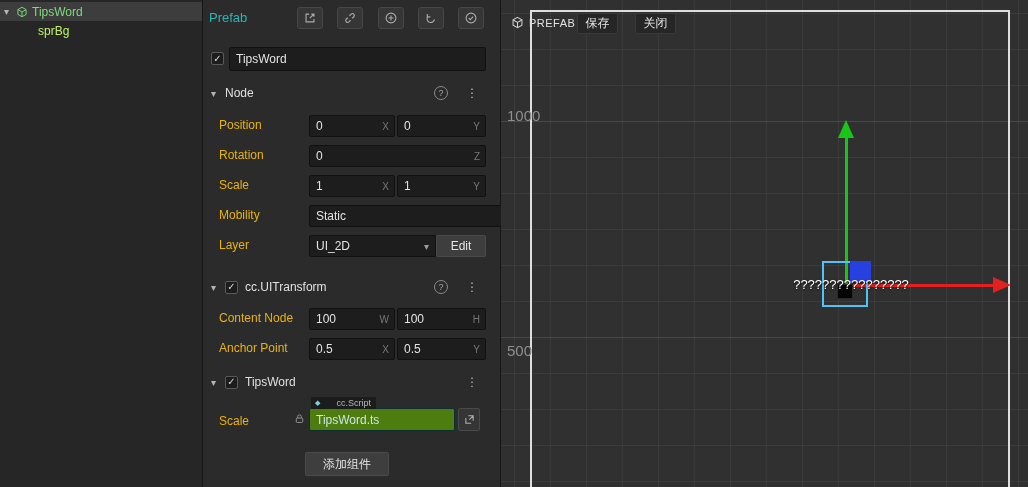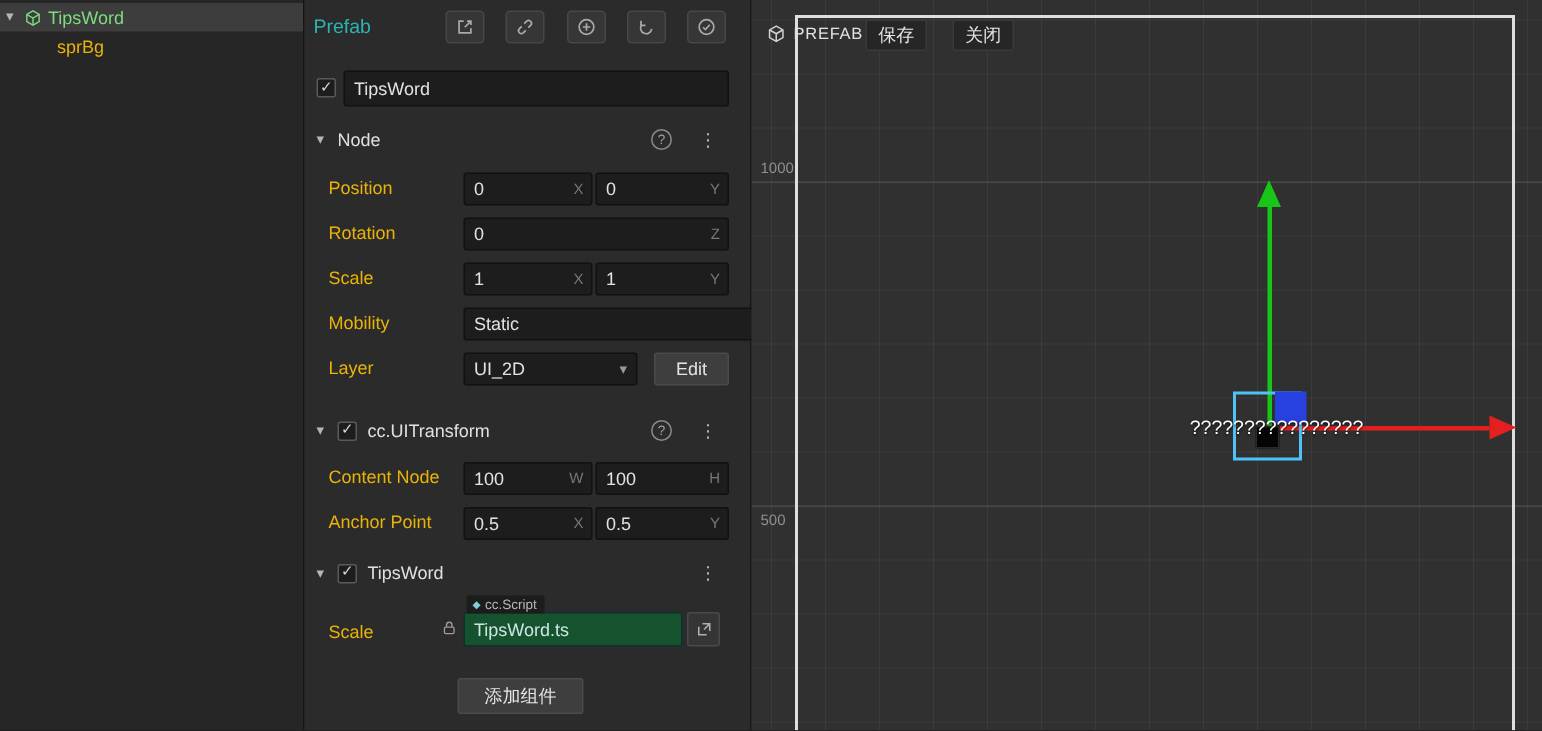--- a/index.html
+++ b/index.html
@@ -6,21 +6,21 @@
   html,body { background:#1b1b1b; }
   .app {
     position:relative; width:1028px; height:487px; display:flex;
     font-family:"Liberation Sans", sans-serif; font-size:12px; color:#d5d5d5;
     background:#2b2b2b; overflow:hidden;
   }
   
   .hierarchy { position:relative; width:203px; background:#262626; border-right:1px solid #161616; flex:none; }
   .h-row { position:absolute; left:0; right:0; height:19px; display:flex; align-items:center; cursor:default; }
   .h-row.root { top:2px; background:#3d3d3d; color:#7ddc7d; }
-  .h-row.child { top:21px; color:#eab308; }
+  .h-row.child { top:21px; color:#bef264; }
   .h-row.selected { top:40px; background:#4e4e4e; color:#ffffff; font-weight:bold; }
   .h-chev { width:12px; margin-left:4px; color:#b5b5b5; font-size:10px; line-height:1; }
   .h-icon { display:inline-flex; margin-right:4px; }
   .h-indent { width:38px; flex:none; }
   .h-lock { position:absolute; left:4px; top:4px; display:inline-flex; }
   
   .inspector { position:relative; width:298px; background:#2b2b2b; border-right:1px solid #161616; flex:none; }
   .prefab-label { position:absolute; left:6px; top:10px; color:#2ab5b5; font-size:13px; }
   .icon-btn {
     position:absolute; top:7px; width:26px; height:22px; display:flex; align-items:center; justify-content:center;
@@ -52,37 +52,37 @@
     color:#a5a5a5; font-size:9px; display:flex; align-items:center; justify-content:center; cursor:pointer;
   }
   .menu-dots { position:absolute; left:263px; color:#bdbdbd; font-size:12px; cursor:pointer; width:12px; text-align:center; }
   .prop-label { position:absolute; left:16px; color:#eab308; }
   .btn {
     display:flex; align-items:center; justify-content:center; background:#3e3e3e; border:1px solid #4a4a4a;
     border-radius:2px; color:#e5e5e5; cursor:pointer;
   }
   .script-tag {
     position:absolute; left:108px; top:397px; background:#1c1c1c; color:#b8b8b8; font-size:9px;
-    padding:1px 5px 1px 4px; display:flex; align-items:center; gap:3px; border-radius:1px; z-index:2;
+    padding:1px 5px 1px 4px; display:flex; align-items:center; gap:16px; border-radius:1px; z-index:2;
   }
   .script-tag .diamond { color:#7fd0d6; font-size:7px; }
   .script-field {
-    position:absolute; left:106px; top:408px; width:146px; height:23px; background:#14532d; border:1px solid #0f2f33;
+    position:absolute; left:106px; top:408px; width:146px; height:23px; background:#4d7c0f; border:1px solid #0f2f33;
     border-radius:2px; display:flex; align-items:center; color:#cfe4e6; padding-left:6px; cursor:pointer;
   }
   
   .scene {
     position:relative; flex:1; overflow:hidden; background-color:#303030;
     background-image:
       linear-gradient(rgba(255,255,255,0.05) 1px, transparent 1px),
       linear-gradient(90deg, rgba(255,255,255,0.05) 1px, transparent 1px);
     background-size:36px 36px; background-position:13px 13px;
   }
   .gridline-major { position:absolute; left:0; right:0; height:1px; background:#484848; z-index:1; }
-  .ruler-label { position:absolute; left:6px; color:#8f8f8f; font-size:10px; z-index:5; }
+  .ruler-label { position:absolute; left:6px; color:#8f8f8f; font-size:15px; z-index:5; }
   .canvas-rect { position:absolute; left:29px; top:10px; width:480px; height:800px; border:2px solid #dedede; z-index:2; }
   .scene-toolbar-item { position:absolute; z-index:6; }
   .tb-btn { width:41px; height:21px; font-size:12px; background:#262626; border:1px solid #3a3a3a; }
   .badge-text { color:#e2e2e2; font-size:11px; letter-spacing:0.5px; }
   .giz { position:absolute; z-index:3; }
   .node-label {
     position:absolute; left:280px; top:277px; width:140px; text-align:center; color:#ffffff; font-size:13px;
     z-index:4; text-shadow:0 1px 2px rgba(0,0,0,0.85); white-space:nowrap;
   }
 </style>
@@ -183,21 +183,21 @@
       <span class="suffix">Y</span>
     </div>
 
     <span class="prop-label" style="top:208px">Mobility</span>
     <div class="sel" style="left:106px; top:205px; width:208px">
       <span>Static</span>
       <span class="sel-arrow">▾</span>
     </div>
 
     <span class="prop-label" style="top:238px">Layer</span>
-    <div class="sel" style="left:106px; top:235px; width:116px">
+    <div class="sel" style="left:106px; top:235px; width:127px">
       <span>UI_2D</span>
       <span class="sel-arrow">▾</span>
     </div>
     <div class="btn" style="position:absolute; left:233px; top:235px; width:50px; height:22px">
       <span>Edit</span>
     </div>
 
     <div class="sec-head" style="top:276px">
       <span class="sec-chev">▾</span>
       <span class="checkbox" style="position:static; margin-right:7px">

